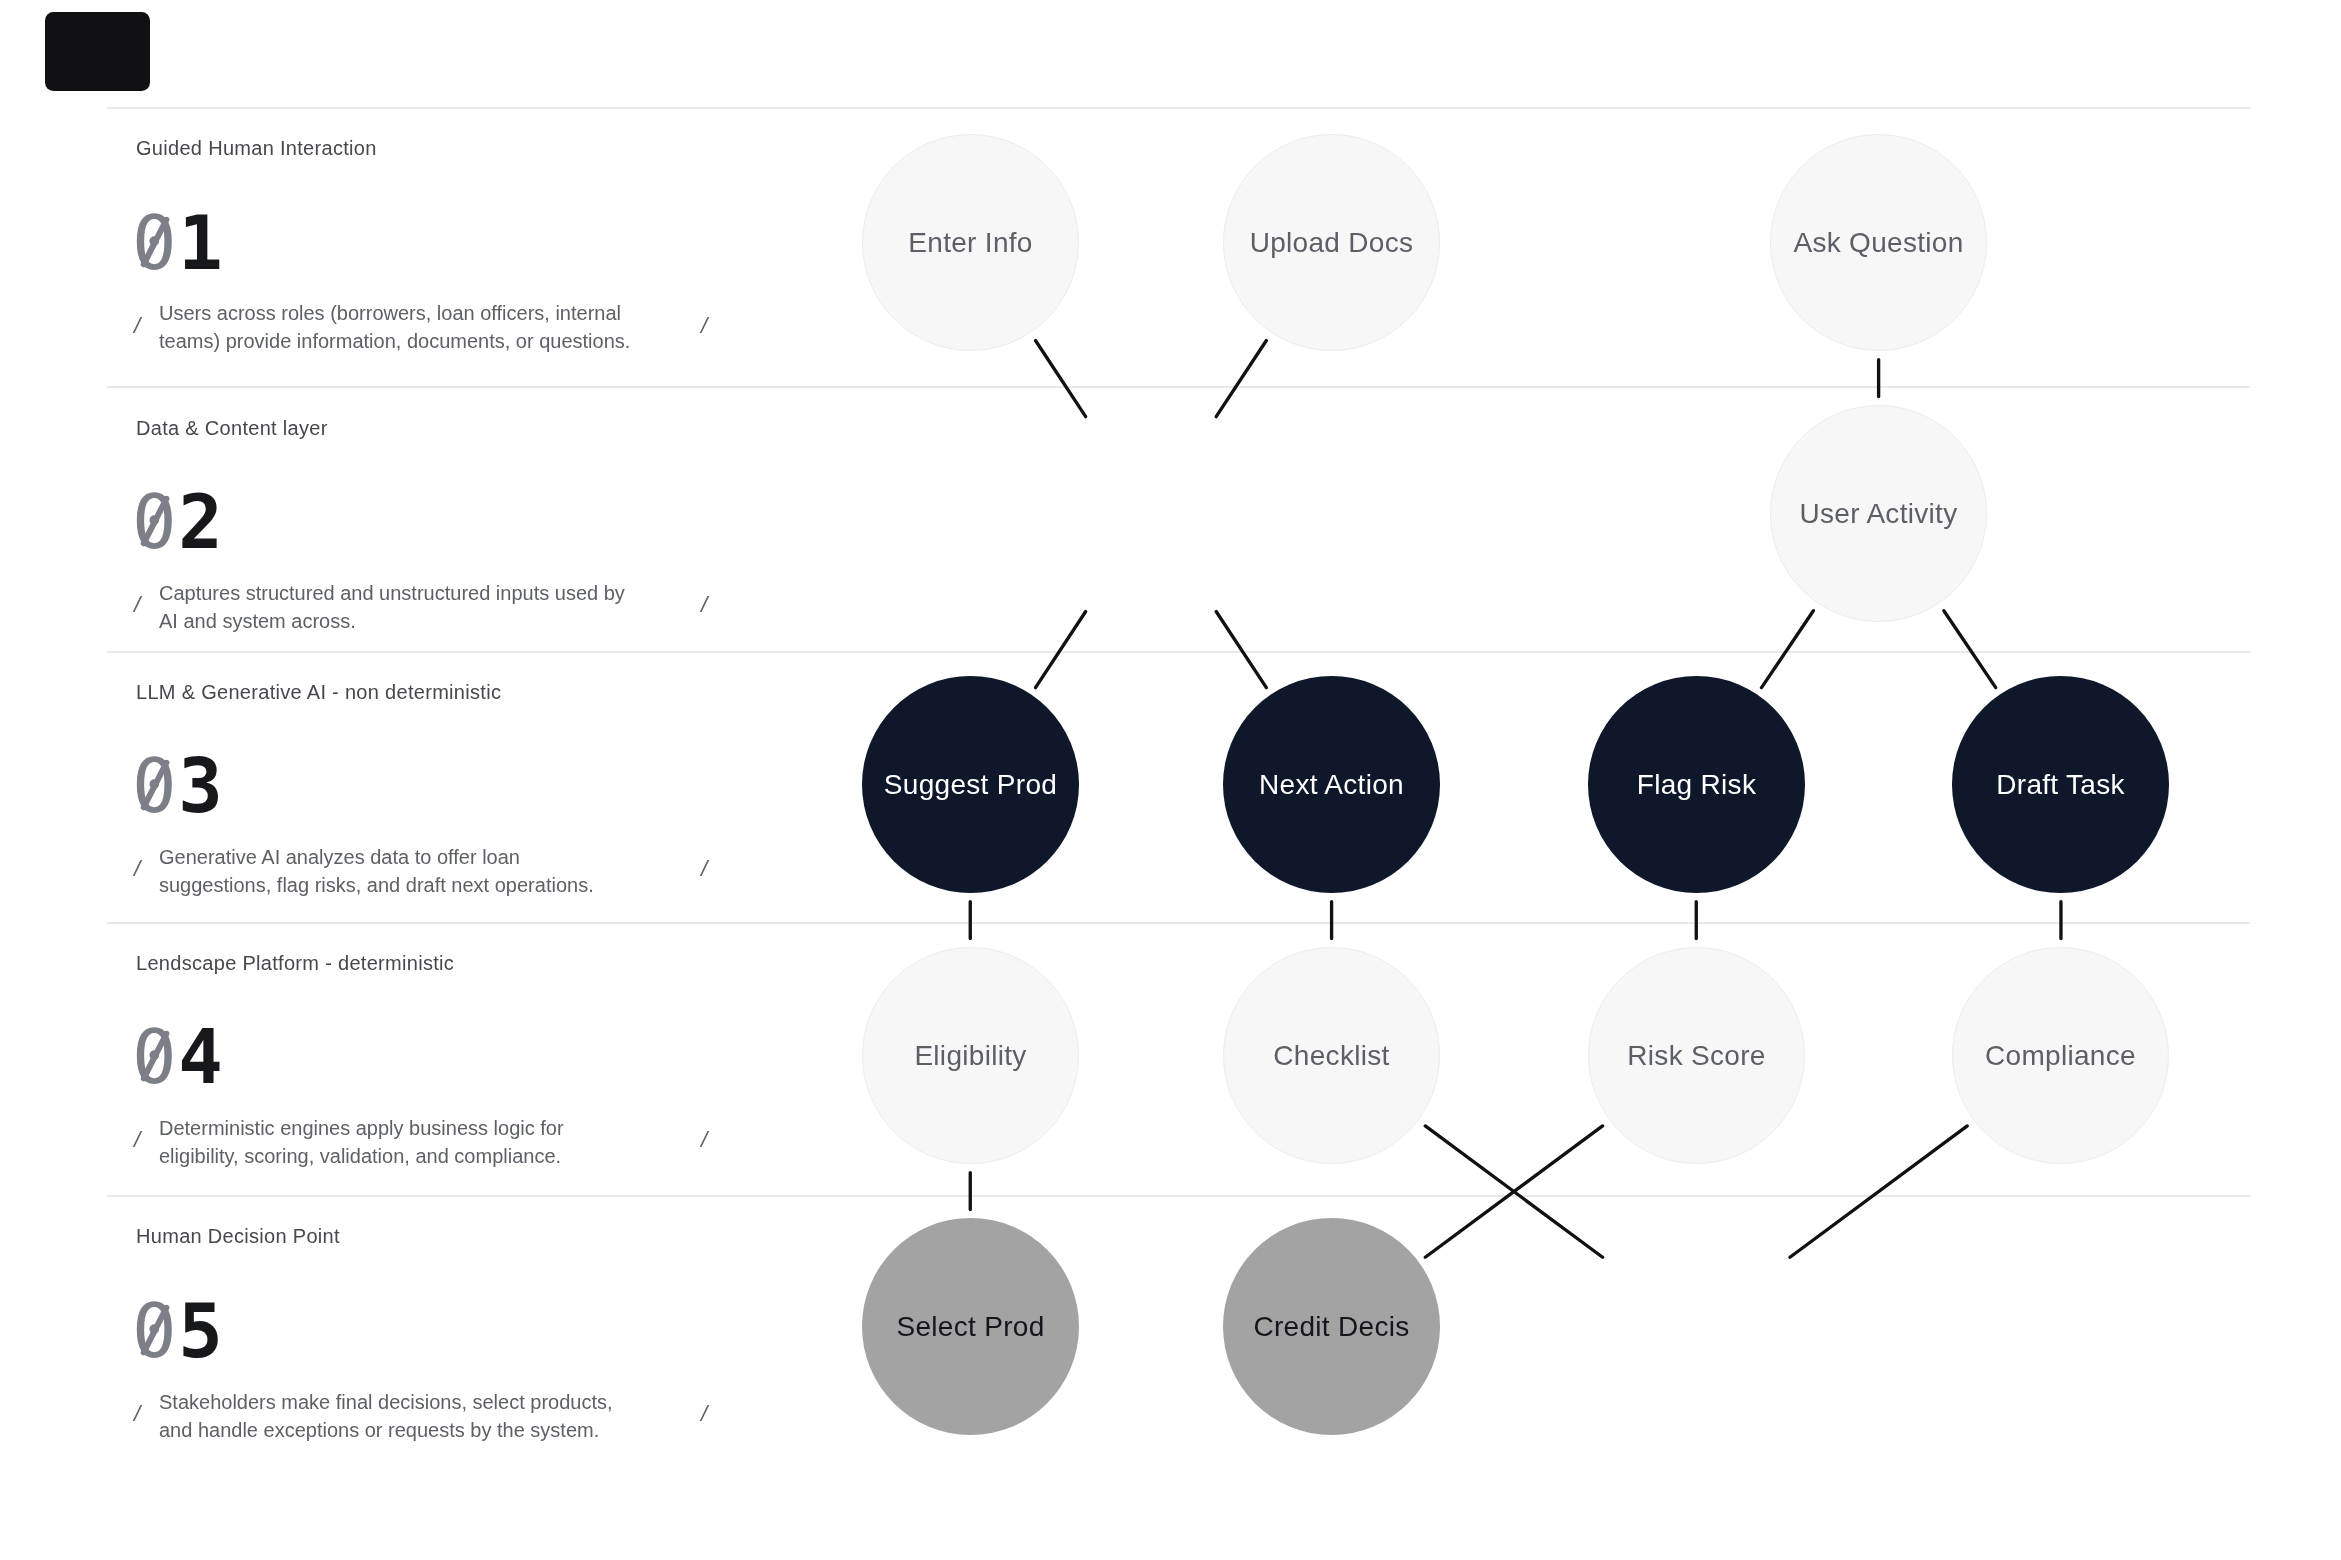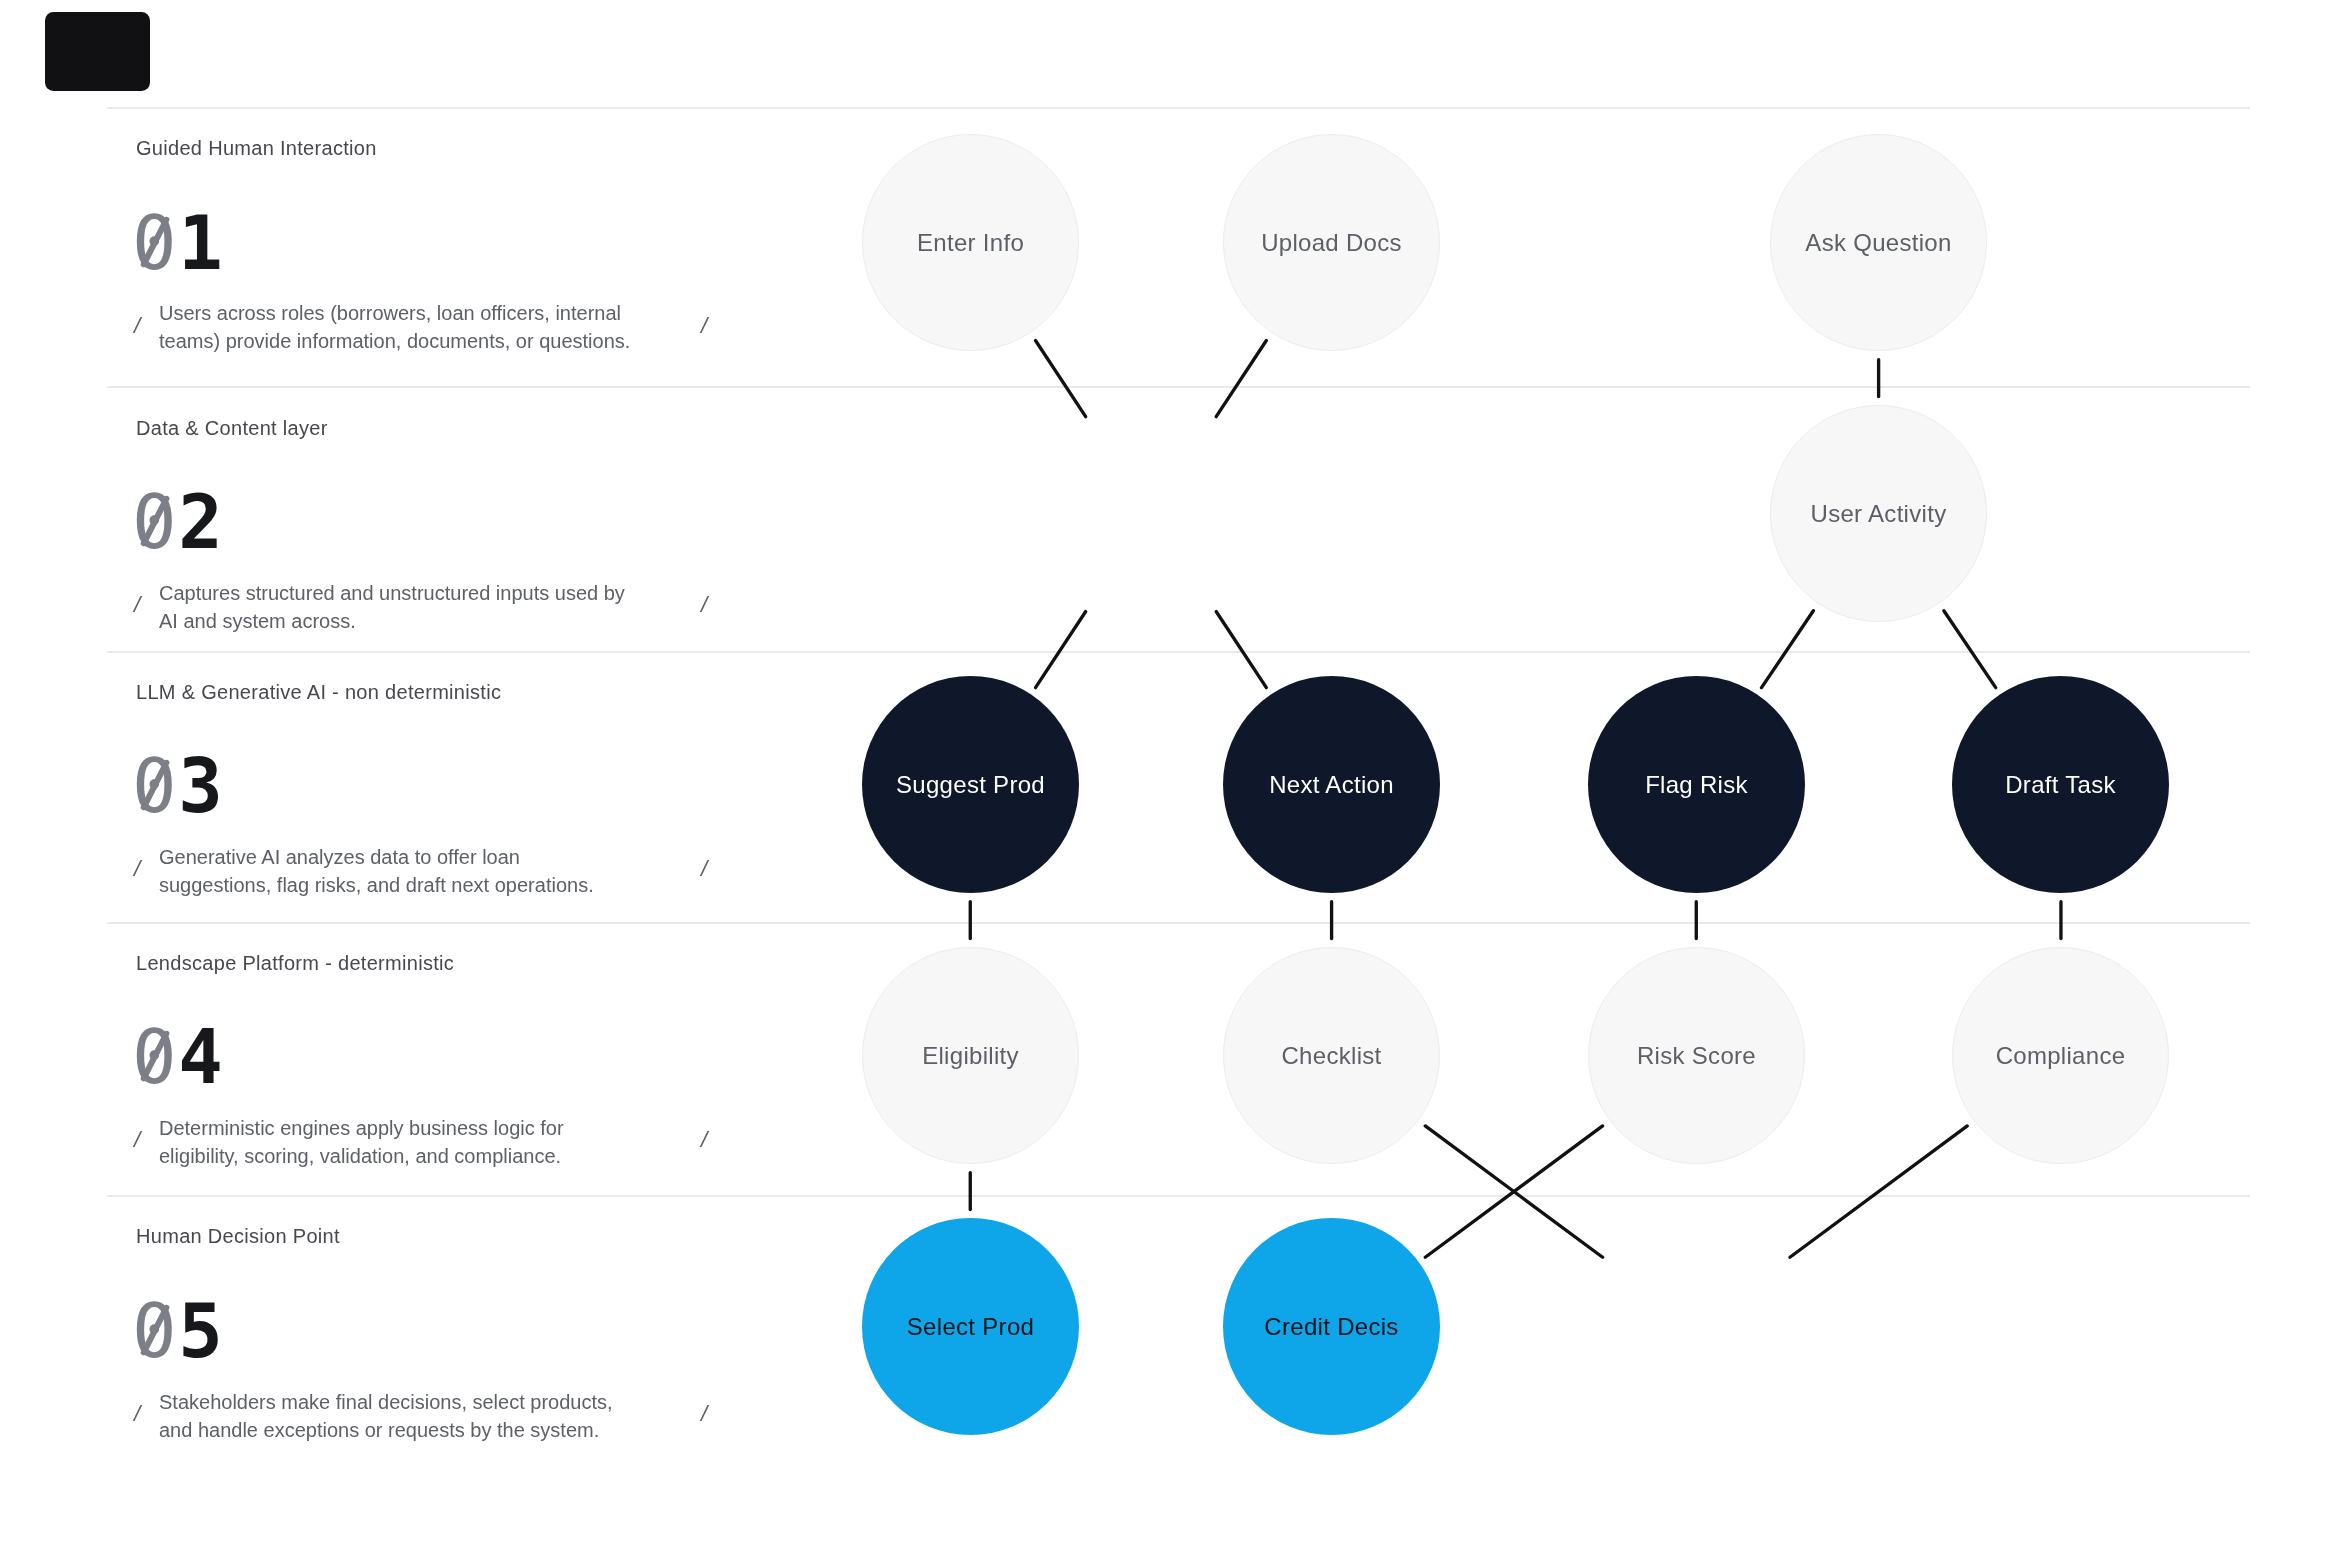--- a/index.html
+++ b/index.html
@@ -12,24 +12,24 @@
   .sec-title{position:absolute;left:136px;font-size:20px;color:#46484d;letter-spacing:0.3px;white-space:nowrap;}
   .sec-num{position:absolute;left:132px;font-family:"DejaVu Sans Mono",monospace;font-size:74px;line-height:1;letter-spacing:1.7px;white-space:nowrap;margin-top:35px;}
   .num0{color:#7c7f88;position:relative;display:inline-block;}
   .num0::after{content:"";position:absolute;left:calc(50% - 3.3px);top:11%;width:5.9px;height:76%;background:#7c7f88;border-radius:3.3px;transform:rotate(27deg);}
   .num1{color:#17181c;font-weight:600;}
   .sec-desc{position:absolute;left:159px;font-size:20px;line-height:28px;color:#5d6066;}
   .slash{position:absolute;font-size:22.6px;font-style:italic;color:#5d6066;}
   .slash.left{left:134px;}
   .slash.right{left:701px;}
 
-  .node{position:absolute;width:217px;height:217px;border-radius:50%;display:flex;align-items:center;justify-content:center;font-size:24px;letter-spacing:0.3px;text-align:center;box-sizing:border-box;}
+  .node{position:absolute;width:217px;height:217px;border-radius:50%;display:flex;align-items:center;justify-content:center;font-size:28px;letter-spacing:0.3px;text-align:center;box-sizing:border-box;}
   .node.light{background:#f7f7f8;border:1.7px solid #ececee;color:#5c5f66;}
   .node.dark{background:#0f172a;color:#ffffff;}
-  .node.blue{background:#0ea5e9;color:#15161c;}
+  .node.blue{background:#a3a3a3;color:#15161c;}
 
   svg.edges{position:absolute;left:0;top:0;pointer-events:none;}
   .edge{stroke:#111111;stroke-width:4;stroke-linecap:round;}
 </style>
 </head>
 <body>
 
 <div class="canvas">
 
   <div class="logo-mark"></div>

